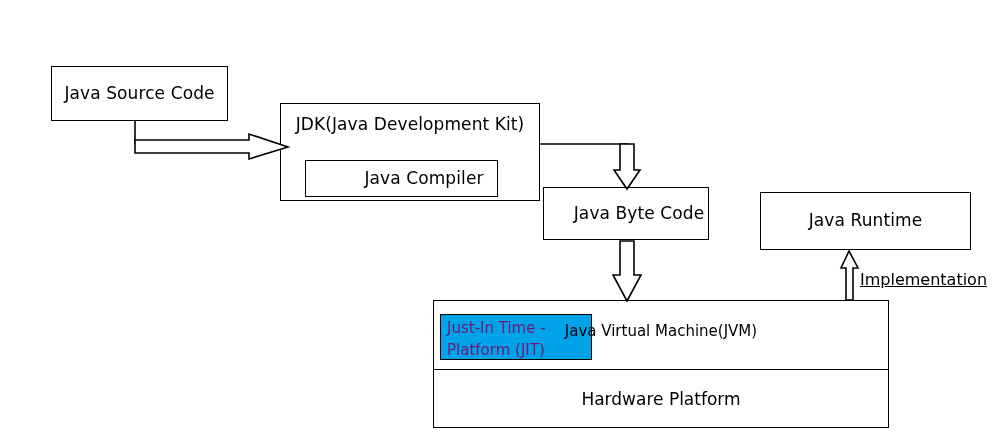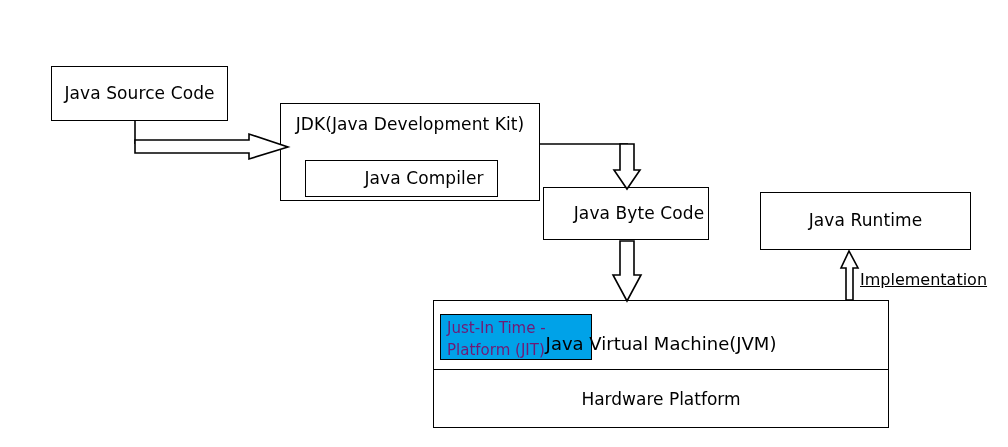--- a/index.html
+++ b/index.html
@@ -75,23 +75,23 @@
     padding: 0;
   }
   #jvm-row {
     position: absolute;
     left: 0; top: 0; right: 0; height: 69px;
     border-bottom: 1px solid #000;
     box-sizing: border-box;
   }
   #jvm-label {
     position: absolute;
-    left: 0; right: 0; top: 32px;
+    left: 0; right: 0; top: 21px;
     text-align: center;
-    font-size: 18px;
+    font-size: 15px;
     color: #000;
   }
   #jit-box {
     position: absolute;
     left: 6px; top: 13px; width: 152px; height: 46px;
     background: #00A2E8;
     border: 1px solid #000;
     box-sizing: border-box;
     color: #701a75;
     font-size: 15px;

